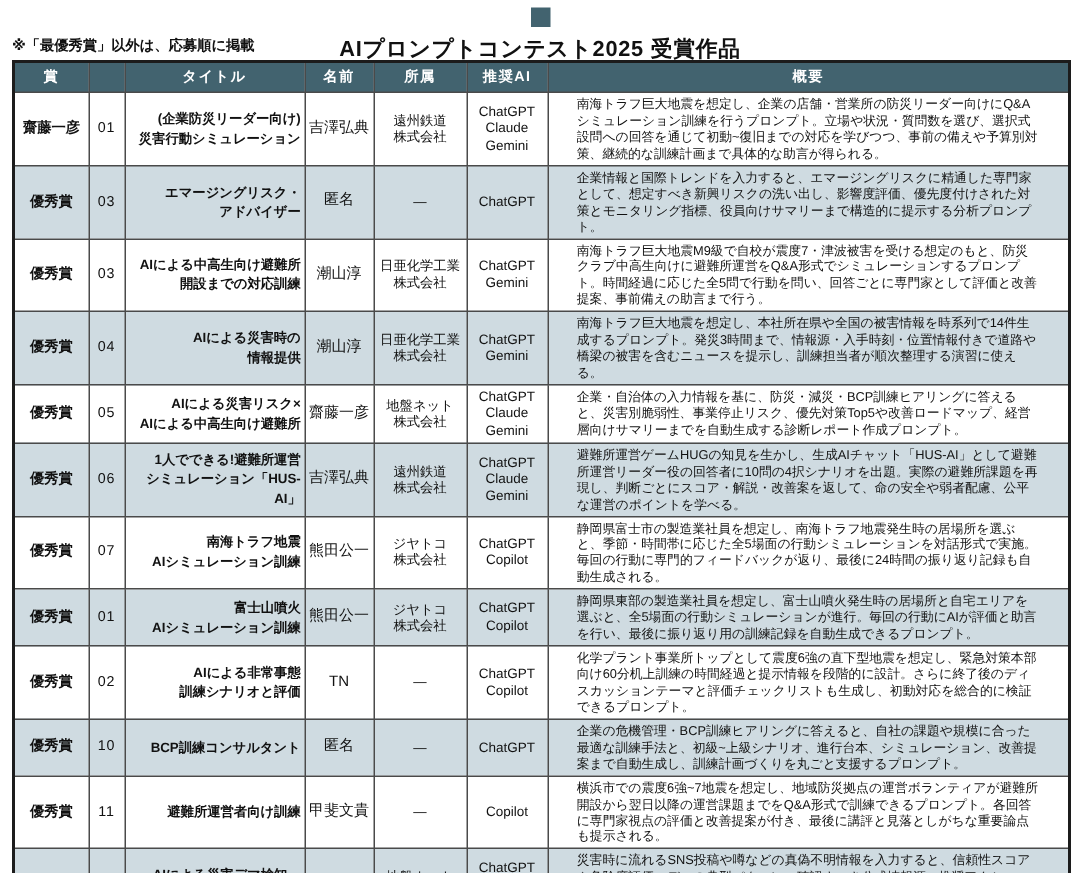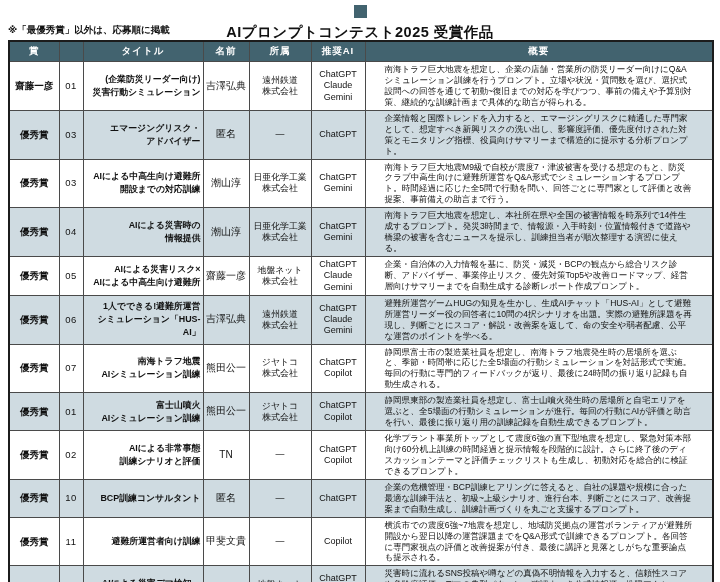--- a/index.html
+++ b/index.html
@@ -128,21 +128,21 @@
     <td class="c-award">優秀賞</td>
     <td class="c-no">05</td>
     <td class="c-title">AIによる災害リスク×
 AIによる中高生向け避難所</td>
     <td class="c-name">齋藤一彦</td>
     <td class="c-org">地盤ネット
 株式会社</td>
     <td class="c-ai">ChatGPT
 Claude
 Gemini</td>
-    <td class="c-summary">企業・自治体の入力情報を基に、防災・減災・BCPの観点から総合リスク診断、アドバイザー、事業停止リスク、優先対策Top5や改善ロードマップ、経営層向けサマリーまでを自動生成する診断レポート作成プロンプト。</td>
+    <td class="c-summary">企業・自治体の入力情報を基に、防災・減災・BCP訓練ヒアリングに答えると、災害別脆弱性、事業停止リスク、優先対策Top5や改善ロードマップ、経営層向けサマリーまでを自動生成する診断レポート作成プロンプト。</td>
   </tr>
         <tr class="alt">
     <td class="c-award">優秀賞</td>
     <td class="c-no">06</td>
     <td class="c-title">1人でできる!避難所運営
 シミュレーション「HUS-AI」</td>
     <td class="c-name">吉澤弘典</td>
     <td class="c-org">遠州鉄道
 株式会社</td>
     <td class="c-ai">ChatGPT
@@ -185,21 +185,21 @@
 Copilot</td>
     <td class="c-summary">化学プラント事業所トップとして震度6強の直下型地震を想定し、緊急対策本部向け60分机上訓練の時間経過と提示情報を段階的に設計。さらに終了後のディスカッションテーマと評価チェックリストも生成し、初動対応を総合的に検証できるプロンプト。</td>
   </tr>
         <tr class="alt">
     <td class="c-award">優秀賞</td>
     <td class="c-no">10</td>
     <td class="c-title">BCP訓練コンサルタント</td>
     <td class="c-name">匿名</td>
     <td class="c-org">—</td>
     <td class="c-ai">ChatGPT</td>
-    <td class="c-summary">企業の危機管理・BCP訓練ヒアリングに答えると、自社の課題や規模に合った最適な訓練手法と、初級~上級シナリオ、進行台本、判断ごとにスコア、改善提案まで自動生成し、訓練計画づくりを丸ごと支援するプロンプト。</td>
+    <td class="c-summary">企業の危機管理・BCP訓練ヒアリングに答えると、自社の課題や規模に合った最適な訓練手法と、初級~上級シナリオ、進行台本、シミュレーション、改善提案まで自動生成し、訓練計画づくりを丸ごと支援するプロンプト。</td>
   </tr>
         <tr>
     <td class="c-award">優秀賞</td>
     <td class="c-no">11</td>
     <td class="c-title">避難所運営者向け訓練</td>
     <td class="c-name">甲斐文貴</td>
     <td class="c-org">—</td>
     <td class="c-ai">Copilot</td>
     <td class="c-summary">横浜市での震度6強~7地震を想定し、地域防災拠点の運営ボランティアが避難所開設から翌日以降の運営課題までをQ&amp;A形式で訓練できるプロンプト。各回答に専門家視点の評価と改善提案が付き、最後に講評と見落としがちな重要論点も提示される。</td>
   </tr>

